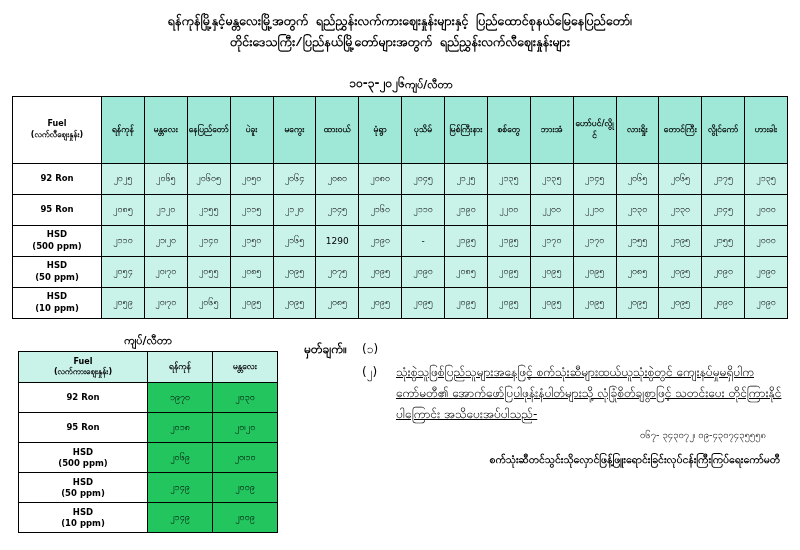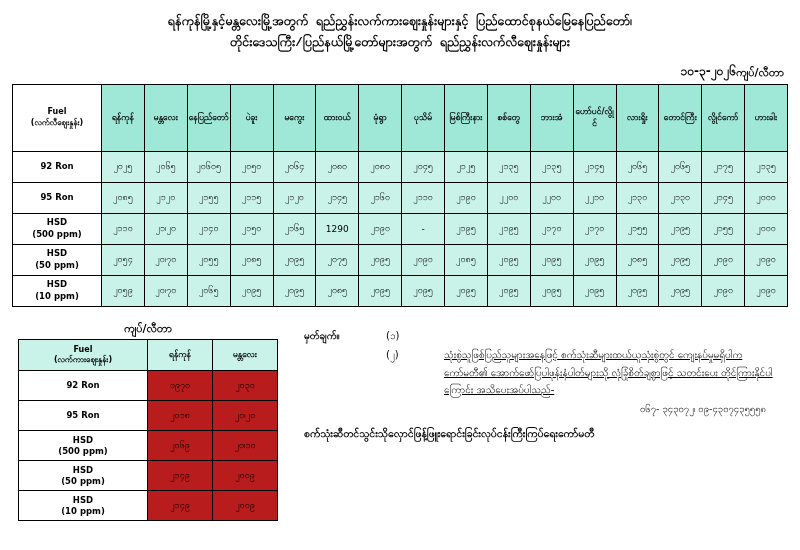--- a/index.html
+++ b/index.html
@@ -28,23 +28,23 @@
     font-family: Liberation Mono, monospace;
   }
   .title-line {
     font-size: 12.5px;
     font-weight: bold;
     line-height: 1.7;
     letter-spacing: 0.1px;
   }
   .meta-row {
     display: flex;
-    justify-content: flex-end;
+    justify-content: center;
     align-items: flex-end;
-    margin-top: 8px;
+    margin-top: 20px;
     padding: 0 4px 0 6px;
   }
   .date-text {
     font-size: 12px;
     font-weight: bold;
   }
   .unit-text {
     font-size: 11px;
     font-weight: bold;
   }
@@ -135,34 +135,33 @@
   #small-table td.row-label {
     font-size: 8.5px;
     font-weight: bold;
     line-height: 1.35;
     height: 27px;
     background: #ffffff;
   }
   #small-table td.val {
     font-size: 9px;
     height: 27px;
-    background: #b91c1c;
+    background: #22c55e;
   }
   
   .notes {
     flex: 1;
     padding: 6px 4px 0 16px;
     box-sizing: border-box;
   }
   .note-row {
     display: flex;
-    font-size: 10px;
+    font-size: 12px;
     line-height: 1.75;
     margin-bottom: 2px;
-    gap: 24px;
   }
   .note-label {
     flex: 0 0 58px;
     font-weight: bold;
   }
   .note-num {
     flex: 0 0 34px;
     text-align: left;
   }
   .note-text {
@@ -172,20 +171,21 @@
     display: block;
     text-decoration: underline;
   }
   .phone-line {
     text-align: right;
     font-size: 9.5px;
     line-height: 1.7;
     padding-right: 18px;
   }
   .footer-org {
+    text-align: right;
     font-size: 10.5px;
     font-weight: bold;
     margin-top: 10px;
     padding-right: 4px;
   }
 </style>
 </head>
 <body>
 
 <div class="page">

